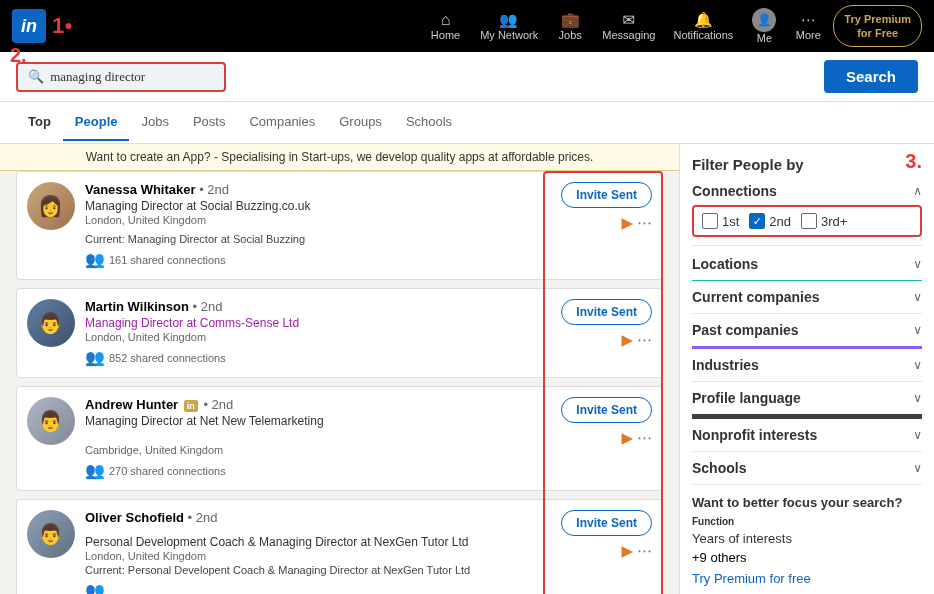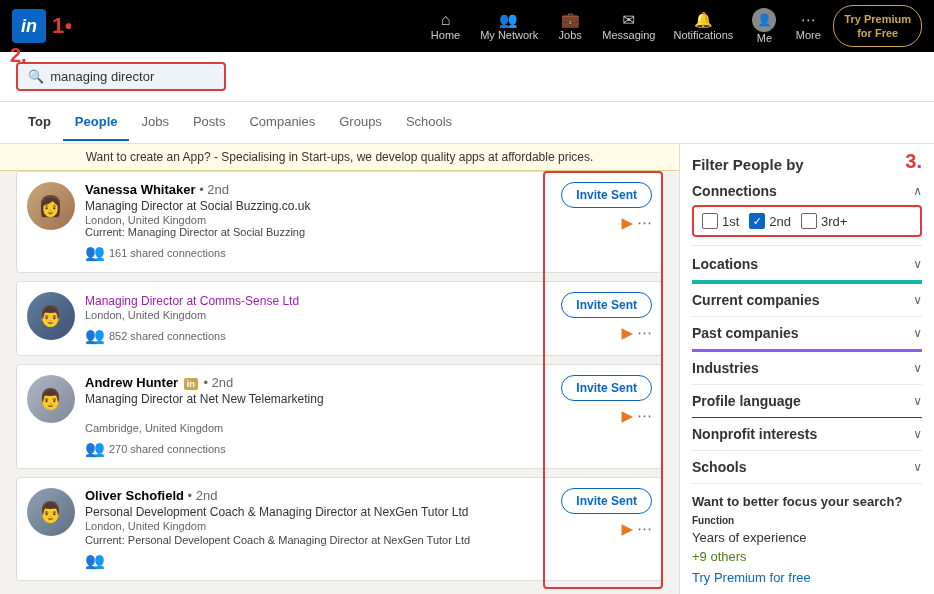--- a/index.html
+++ b/index.html
@@ -46,24 +46,25 @@
     <span>More</span>
   </div>
   <button style="background:transparent;border:1px solid #c8a84b;color:#c8a84b;padding:6px 10px;border-radius:20px;cursor:pointer;font-size:11px;font-weight:600;line-height:1.3;text-align:center;white-space:nowrap;">Try Premium<br>for Free</button>
 </nav>
 
 <div style="background:#fff;border-bottom:1px solid #ddd;padding:6px 16px;display:flex;align-items:center;gap:10px;height:50px;">
   <div style="position:relative;display:flex;align-items:center;">
     <span style="position:absolute;top:-18px;left:-6px;color:#e03a3a;font-weight:900;font-size:20px;">2.</span>
     <div style="display:flex;align-items:center;border:2px solid #e03a3a;border-radius:4px;background:#eef3f8;padding:5px 10px;gap:6px;width:210px;">
       <span style="color:#555;font-size:13px;">🔍</span>
-      <span style="font-size:13px;color:#333;">managing director</span>
+      <span style="font-size:13px;color:#333;font-family:Liberation Serif, serif;">managing director</span>
     </div>
   </div>
   <div style="flex:1;"></div>
+  <button style="background:#0a66c2;color:white;border:none;padding:8px 22px;border-radius:4px;font-size:15px;font-weight:600;cursor:pointer;">Search</button>
 </div>
 
 <div style="background:#fff;border-bottom:1px solid #ddd;padding:0 16px;display:flex;align-items:center;height:42px;">
   <div style="padding:10px 12px;font-size:13px;color:#333;cursor:pointer;border-bottom:2px solid transparent;font-weight:600;">
     <span>Top</span>
   </div>
   <div style="padding:10px 12px;font-size:13px;color:#0a66c2;cursor:pointer;border-bottom:2px solid #0a66c2;font-weight:600;">
     <span>People</span>
   </div>
   <div style="padding:10px 12px;font-size:13px;color:#666;cursor:pointer;border-bottom:2px solid transparent;">
@@ -98,38 +99,42 @@
 
       <div style="background:white;border:1px solid #ddd;border-radius:4px;margin-bottom:8px;padding:10px;display:flex;align-items:flex-start;gap:10px;">
         <div style="width:48px;height:48px;border-radius:50%;background:linear-gradient(135deg,#c8a87a,#a07050);flex-shrink:0;display:flex;align-items:center;justify-content:center;font-size:20px;">👩</div>
         <div style="flex:1;min-width:0;">
           <div style="font-weight:600;font-size:13px;color:#000;">
             <span>Vanessa Whitaker</span>
             <span style="color:#666;font-weight:400;">• 2nd</span>
           </div>
           <div style="font-size:12px;color:#333;margin-top:2px;">Managing Director at Social Buzzing.co.uk</div>
           <div style="font-size:11px;color:#666;margin-top:1px;">London, United Kingdom</div>
-          <div style="font-size:11px;color:#444;margin-top:0;">Current: Managing Director at Social Buzzing</div>
+          <div style="font-size:11px;color:#444;margin-top:7px;">Current: Managing Director at Social Buzzing</div>
           <div style="display:flex;align-items:center;gap:4px;margin-top:5px;">
             <span style="font-size:16px;">👥</span>
             <span style="font-size:11px;color:#666;">161 shared connections</span>
           </div>
         </div>
         <div style="display:flex;flex-direction:column;align-items:flex-end;gap:6px;flex-shrink:0;">
           <button style="background:white;border:1px solid #0a66c2;color:#0a66c2;padding:5px 14px;border-radius:20px;font-size:12px;font-weight:600;cursor:pointer;white-space:nowrap;">Invite Sent</button>
           <div style="display:flex;align-items:center;gap:4px;">
             <span style="color:#e87722;font-size:15px;cursor:pointer;">▶</span>
             <span style="color:#666;font-size:15px;cursor:pointer;">⋯</span>
           </div>
         </div>
       </div>
 
       <div style="background:white;border:1px solid #ddd;border-radius:4px;margin-bottom:8px;padding:10px;display:flex;align-items:flex-start;gap:10px;">
         <div style="width:48px;height:48px;border-radius:50%;background:linear-gradient(135deg,#6080a0,#405070);flex-shrink:0;display:flex;align-items:center;justify-content:center;font-size:20px;">👨</div>
         <div style="flex:1;min-width:0;">
+          <div style="font-weight:600;font-size:13px;color:#000;">
+            <span>Martin Wilkinson</span>
+            <span style="color:#666;font-weight:400;">• 2nd</span>
+          </div>
           <div style="font-size:12px;color:#a21caf;margin-top:2px;">Managing Director at Comms-Sense Ltd</div>
           <div style="font-size:11px;color:#666;margin-top:1px;">London, United Kingdom</div>
           <div style="display:flex;align-items:center;gap:4px;margin-top:5px;">
             <span style="font-size:16px;">👥</span>
             <span style="font-size:11px;color:#666;">852 shared connections</span>
           </div>
         </div>
         <div style="display:flex;flex-direction:column;align-items:flex-end;gap:6px;flex-shrink:0;">
           <button style="background:white;border:1px solid #0a66c2;color:#0a66c2;padding:5px 14px;border-radius:20px;font-size:12px;font-weight:600;cursor:pointer;white-space:nowrap;">Invite Sent</button>
           <div style="display:flex;align-items:center;gap:4px;">
@@ -163,21 +168,21 @@
         </div>
       </div>
 
       <div style="background:white;border:1px solid #ddd;border-radius:4px;margin-bottom:8px;padding:10px;display:flex;align-items:flex-start;gap:10px;">
         <div style="width:48px;height:48px;border-radius:50%;background:linear-gradient(135deg,#90a0b8,#607080);flex-shrink:0;display:flex;align-items:center;justify-content:center;font-size:20px;">👨</div>
         <div style="flex:1;min-width:0;">
           <div style="font-weight:600;font-size:13px;color:#000;">
             <span>Oliver Schofield</span>
             <span style="color:#666;font-weight:400;">• 2nd</span>
           </div>
-          <div style="font-size:12px;color:#333;margin-top:2px;">Personal Development Coach &amp; Managing Director at NexGen Tutor Ltd</div>
+          <div style="font-size:12px;color:#333;margin-top:10px;">Personal Development Coach &amp; Managing Director at NexGen Tutor Ltd</div>
           <div style="font-size:11px;color:#666;margin-top:1px;">London, United Kingdom</div>
           <div style="font-size:11px;color:#444;margin-top:2px;">Current: Personal Developent Coach &amp; Managing Director at NexGen Tutor Ltd</div>
           <div style="display:flex;align-items:center;gap:4px;margin-top:5px;">
             <span style="font-size:16px;">👥</span>
 
           </div>
         </div>
         <div style="display:flex;flex-direction:column;align-items:flex-end;gap:6px;flex-shrink:0;">
           <button style="background:white;border:1px solid #0a66c2;color:#0a66c2;padding:5px 14px;border-radius:20px;font-size:12px;font-weight:600;cursor:pointer;white-space:nowrap;">Invite Sent</button>
           <div style="display:flex;align-items:center;gap:4px;">
@@ -211,21 +216,21 @@
           <div style="width:16px;height:16px;border:1px solid #0a66c2;border-radius:2px;display:inline-flex;align-items:center;justify-content:center;cursor:pointer;background:#0a66c2;color:white;font-size:11px;">✓</div>
           <span>2nd</span>
         </label>
         <label style="display:flex;align-items:center;gap:4px;font-size:13px;color:#333;cursor:pointer;">
           <div style="width:16px;height:16px;border:1px solid #666;border-radius:2px;display:inline-flex;align-items:center;justify-content:center;cursor:pointer;background:white;"></div>
           <span>3rd+</span>
         </label>
       </div>
     </div>
 
-    <div style="border-bottom:4px solid #14b8a6;padding:8px 0;text-align:center;">
+    <div style="border-bottom:1px solid #14b8a6;padding:8px 0;text-align:center;">
       <div style="display:flex;justify-content:space-between;align-items:center;cursor:pointer;">
         <span style="font-size:14px;font-weight:600;color:#333;">Locations</span>
         <span style="color:#666;font-size:12px;">∨</span>
       </div>
     </div>
 
     <div style="border-bottom:1px solid #e8e8e8;padding:8px 0;">
       <div style="display:flex;justify-content:space-between;align-items:center;cursor:pointer;">
         <span style="font-size:14px;font-weight:600;color:#333;">Current companies</span>
         <span style="color:#666;font-size:12px;">∨</span>
@@ -239,21 +244,21 @@
       </div>
     </div>
 
     <div style="border-bottom:1px solid #e8e8e8;padding:8px 0;">
       <div style="display:flex;justify-content:space-between;align-items:center;cursor:pointer;">
         <span style="font-size:14px;font-weight:600;color:#333;">Industries</span>
         <span style="color:#666;font-size:12px;">∨</span>
       </div>
     </div>
 
-    <div style="border-bottom:1px solid #404040;padding:8px 0;">
+    <div style="border-bottom:5px solid #404040;padding:8px 0;">
       <div style="display:flex;justify-content:space-between;align-items:center;cursor:pointer;">
         <span style="font-size:14px;font-weight:600;color:#333;">Profile language</span>
         <span style="color:#666;font-size:12px;">∨</span>
       </div>
     </div>
 
     <div style="border-bottom:1px solid #e8e8e8;padding:8px 0;">
       <div style="display:flex;justify-content:space-between;align-items:center;cursor:pointer;">
         <span style="font-size:14px;font-weight:600;color:#333;">Nonprofit interests</span>
         <span style="color:#666;font-size:12px;">∨</span>
@@ -263,19 +268,19 @@
     <div style="border-bottom:1px solid #e8e8e8;padding:8px 0;">
       <div style="display:flex;justify-content:space-between;align-items:center;cursor:pointer;">
         <span style="font-size:14px;font-weight:600;color:#333;">Schools</span>
         <span style="color:#666;font-size:12px;">∨</span>
       </div>
     </div>
 
     <div style="padding-top:10px;">
       <div style="font-size:13px;font-weight:600;color:#333;margin-bottom:4px;">Want to better focus your search?</div>
       <div style="font-size:10px;color:#333;padding:2px 0;font-weight:bold;">Function</div>
-      <div style="font-size:13px;color:#333;padding:2px 0;">Years of experience</div>
-      <div style="font-size:13px;color:#4d7c0f;padding:2px 0;">+9 others</div>
+      <div style="font-size:13px;color:#333;padding:2px 0;">Years of interests</div>
+      <div style="font-size:13px;color:#000000;padding:2px 0;">+9 others</div>
       <a style="color:#0a66c2;font-size:13px;cursor:pointer;display:block;margin-top:4px;text-decoration:none;">Try Premium for free</a>
     </div>
   </div>
 
 </div>
 
 </body></html>

